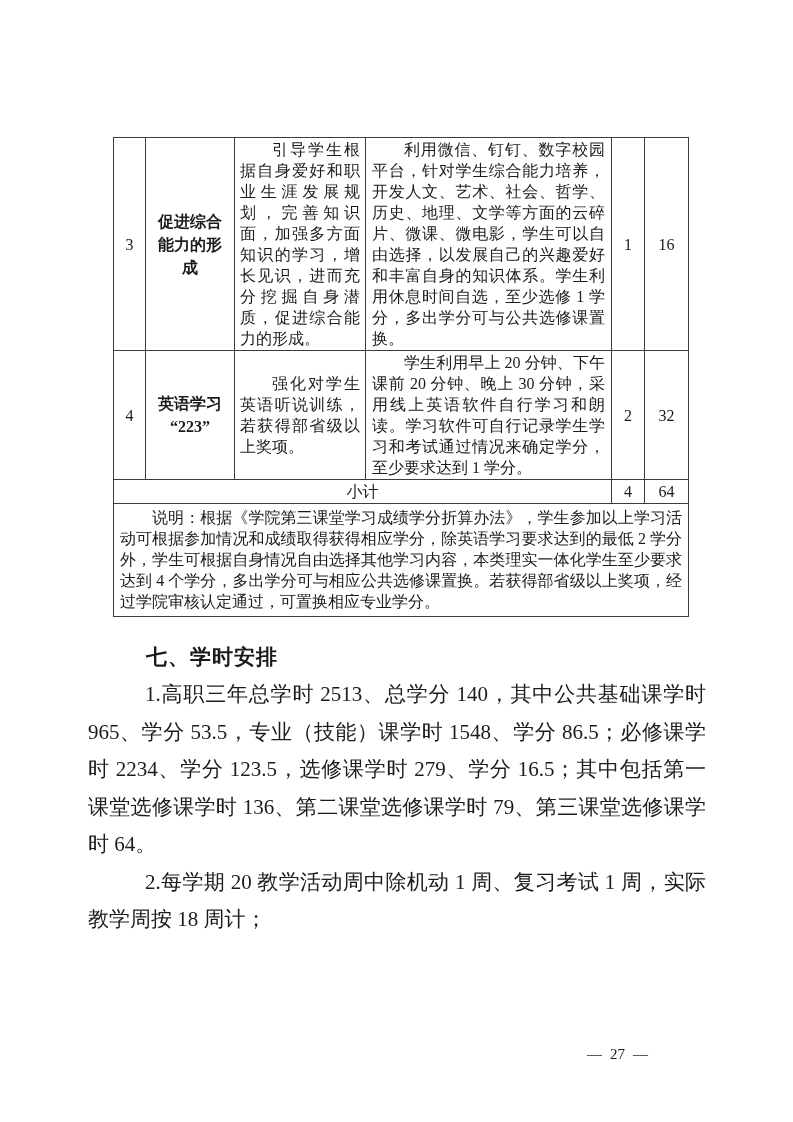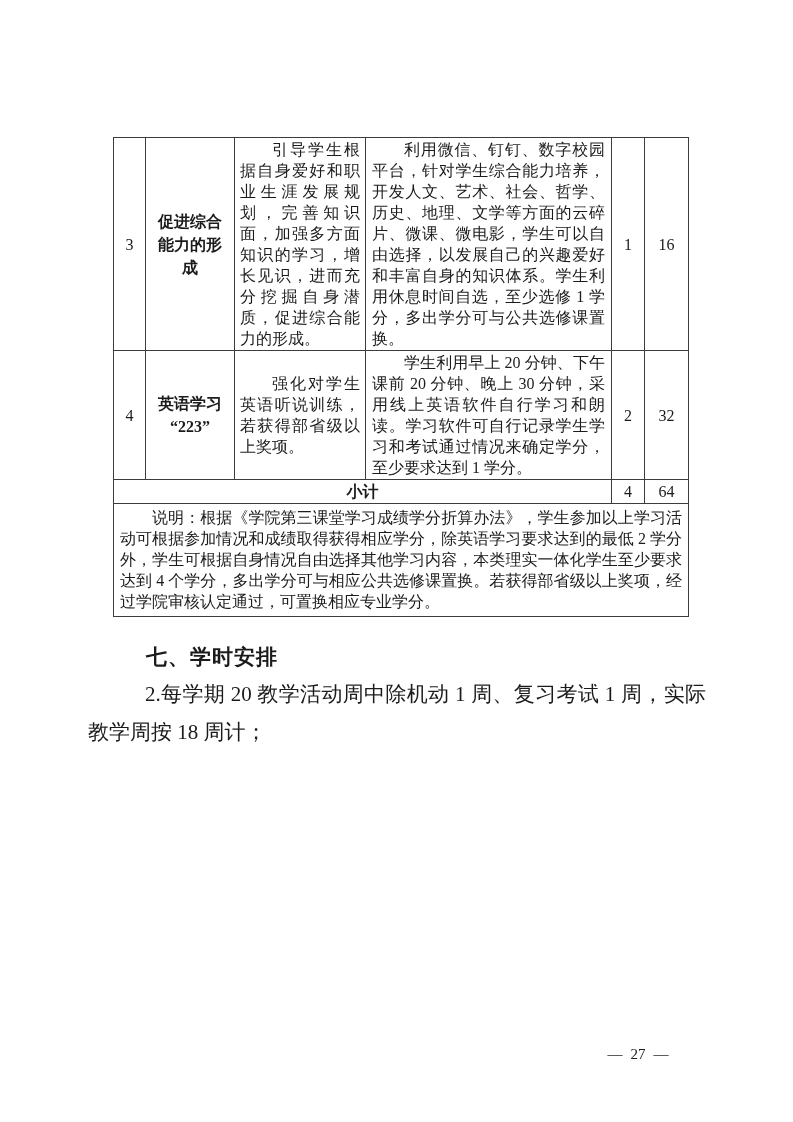--- a/index.html
+++ b/index.html
@@ -33,21 +33,21 @@
   td.c-content .cell-text {
     text-align: justify;
     text-indent: 2em;
   }
   td.c-goal    { padding: 1px 5px; margin-top: 8px; }
   td.c-content { padding: 1px 6px; line-height: 21px; }
   td.c-credit, td.c-hours { text-align: center; }
   tr.r-course-3 { height: 213px; }
   tr.r-course-4 { height: 127px; }
   tr.r-subtotal { height: 23px; }
-  td.c-subtotal-label { text-align: center; font-weight: bold; }
+  td.c-subtotal-label { text-align: center; }
   td.c-note {
     line-height: 21px;
     padding: 3px 6px 4px 6px;
   }
   td.c-note .cell-text { text-align: justify; text-indent: 2em; }
 
   
   .section {
     position: absolute; left: 88px; top: 642px; width: 618px;
   }
@@ -63,21 +63,20 @@
     font-size: 21px;
     line-height: 37.5px;
     text-align: justify;
     text-indent: 57px;
   }
   .para:first-of-type { margin-top: 5px; }
 
   
   .footer {
     position: absolute; top: 1046px; left: 583px; width: 110px;
-    text-align: center;
     font-size: 15px;
     white-space: nowrap;
   }
   .footer span { margin: 0 4px; }
 </style>
 </head>
 <body>
 
 <table class="doc-table">
   <colgroup>
@@ -128,18 +127,19 @@
     <tr class="r-note">
       <td class="c-note" colspan="6">
         <div class="cell-text">说明：根据《学院第三课堂学习成绩学分折算办法》，学生参加以上学习活动可根据参加情况和成绩取得获得相应学分，除英语学习要求达到的最低 2 学分外，学生可根据自身情况自由选择其他学习内容，本类理实一体化学生至少要求达到 4 个学分，多出学分可与相应公共选修课置换。若获得部省级以上奖项，经过学院审核认定通过，可置换相应专业学分。</div>
       </td>
     </tr>
   </tbody>
 </table>
 
 <div class="section">
   <div class="section-heading">七、学时安排</div>
+  <p class="para">1.高职三年总学时 2513、总学分 140，其中公共基础课学时 965、学分 53.5，专业（技能）课学时 1548、学分 86.5；必修课学时 2234、学分 123.5，选修课学时 279、学分 16.5；其中包括第一课堂选修课学时 136、第二课堂选修课学时 79、第三课堂选修课学时 64。</p>
   <p class="para">2.每学期 20 教学活动周中除机动 1 周、复习考试 1 周，实际教学周按 18 周计；</p>
 </div>
 
 <div class="footer">
   <span>—</span><span>27</span><span>—</span>
 </div>
 
 </body></html>

